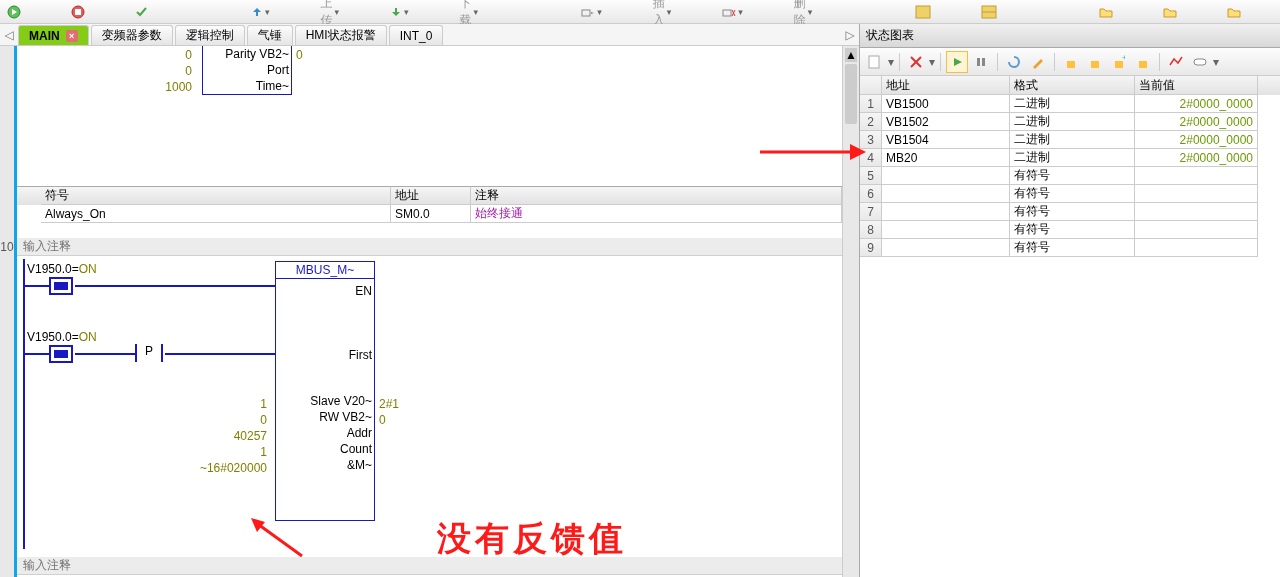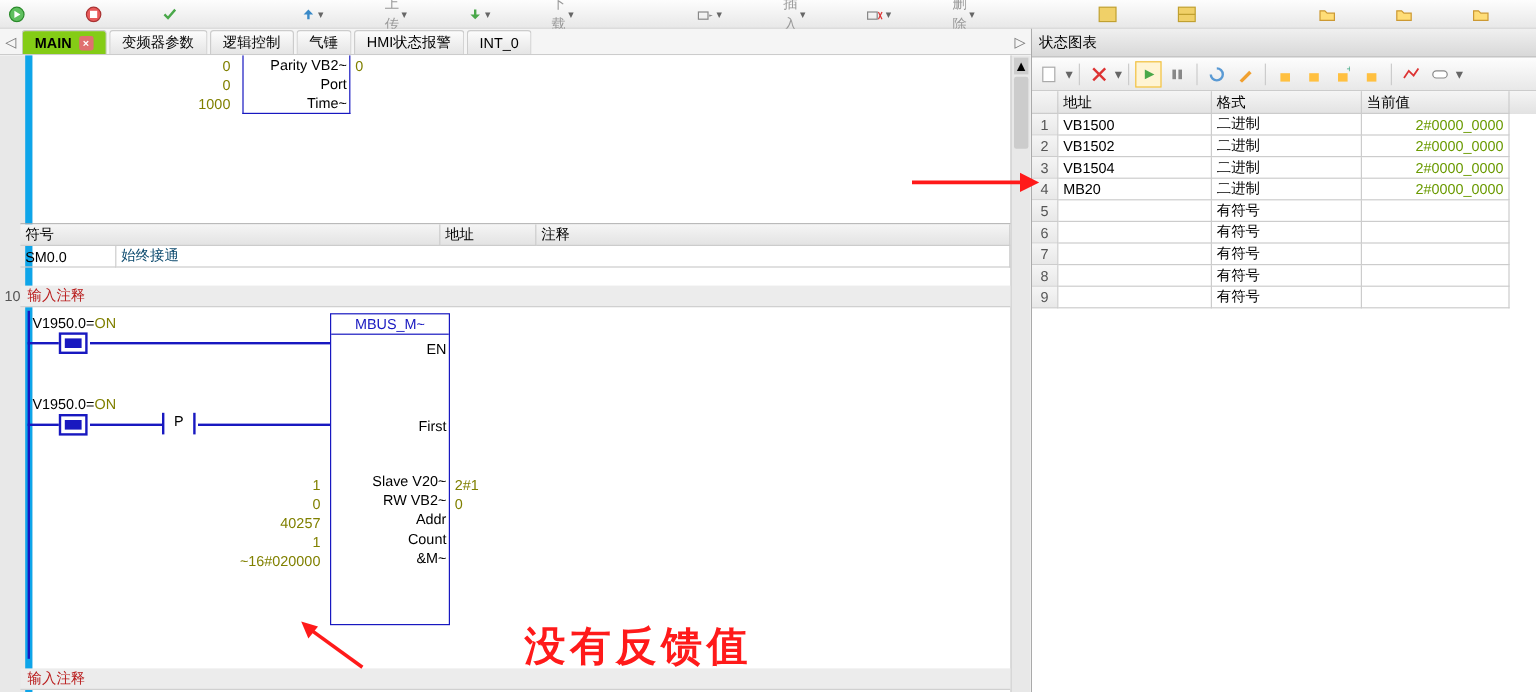--- a/index.html
+++ b/index.html
@@ -20,47 +20,47 @@
 
 
 .tab-bar { height: 22px; background: #f5f5f5; border-bottom: 1px solid #ccc; display: flex; align-items: flex-end; }
 .tab-bar .nav-arrow { width: 18px; height: 20px; display: flex; align-items: center; justify-content: center; color: #777; cursor: pointer; }
 .tab { height: 20px; padding: 0 10px; display: flex; align-items: center; border: 1px solid #ccc; border-bottom: none; background: linear-gradient(#fcfcfc,#e5e5e5); margin-right: 2px; border-radius: 3px 3px 0 0; cursor: pointer; }
 .tab.active { font-weight: bold; background: #84cc16; }
 .tab .close { margin-left: 6px; width: 12px; height: 12px; background: #e07070; border-radius: 2px; display: flex; align-items: center; justify-content: center; color: #fff; font-size: 9px; }
 
 
 .editor-body { flex: 1; position: relative; overflow: hidden; background: #fff; }
-.editor-body .gutter { position: absolute; left: 0; top: 0; width: 27px; height: 100%; background: #e8e8e8; border-right: 6px solid #0ea5e9; }
+.editor-body .gutter { position: absolute; left: 0; top: 0; width: 17px; height: 100%; background: #e8e8e8; border-right: 3px solid #0ea5e9; }
 .editor-body .scrollbar { position: absolute; right: 0; top: 0; width: 17px; height: 100%; background: #e8e8e8; border-left: 1px solid #ccc; }
 .editor-body .content { position: absolute; left: 17px; right: 17px; top: 0; bottom: 0; }
 
 
-.netcomment { position: absolute; left: 0; right: 0; height: 18px; background: #ececec; color: #b91c1c; padding-left: 6px; display: flex; align-items: center; border-bottom: 1px solid #d0d0d0; }
+.netcomment { position: absolute; left: 0; right: 0; height: 18px; background: #ececec; color: #737373; padding-left: 6px; display: flex; align-items: center; border-bottom: 1px solid #d0d0d0; }
 .olive { color: #808000; }
-.green { color: #0c4a6e; }
+.green { color: #a21caf; }
 
 
 .fbox { position: absolute; border: 1.5px solid #1818c0; }
 .fbox .title { text-align: center; font-weight: normal; color: #1818c0; border-bottom: 1px solid #1818c0; padding: 1px 0; white-space: pre; }
 .fbox .pin-row { display: flex; justify-content: flex-end; padding: 0 2px; color: #000; height: 16px; align-items: center; }
 .fbox .pin-label { color: #000; }
 
 
 .rail { position: absolute; background: #1818c0; }
 .contact { position: absolute; border: 2px solid #1818c0; width: 24px; height: 18px; top: 0; }
 .contact .fill { position: absolute; inset: 3px; background: #1818c0; }
 .var-label { position: absolute; white-space: nowrap; }
 
 
 .symtable { position: absolute; left: 0; right: 0; border-top: 1px solid #aaa; }
 .symtable .hdr, .symtable .row { display: flex; height: 18px; align-items: center; }
 .symtable .hdr { background: linear-gradient(#f5f5f5,#e2e2e2); }
 .symtable .cell { border-right: 1px solid #ccc; border-bottom: 1px solid #ccc; padding: 0 4px; display: flex; align-items: center; height: 100%; }
-.symtable .c1 { width: 350px; }
+.symtable .c1 { width: 350px; margin-left: 24px; }
 .symtable .c2 { width: 80px; }
 .symtable .c3 { flex: 1; }
 
 
 .rp-title { height: 24px; background: linear-gradient(#f0f0f0,#d8d8d8); border-bottom: 1px solid #aaa; display: flex; align-items: center; padding-left: 6px; }
 .rp-toolbar { height: 28px; background: linear-gradient(#fdfdfd,#e8e8e8); border-bottom: 1px solid #ccc; display: flex; align-items: center; padding: 0 4px; gap: 2px; }
 .rp-toolbar .btn { width: 22px; height: 22px; display: flex; align-items: center; justify-content: center; cursor: pointer; }
 .rp-toolbar .sep { width: 1px; height: 18px; background: #ccc; margin: 0 3px; }
 
 .rp-grid { flex: 1; }
@@ -263,20 +263,21 @@
         <span class="var-label olive" style="left:175px;top:18px;text-align:right;width:0;direction:rtl">0</span>
         <span class="var-label olive" style="left:175px;top:34px;text-align:right;width:0;direction:rtl">1000</span>
 
         <div class="symtable" style="top:140px">
           <div class="hdr">
             <div class="cell c1">符号</div>
             <div class="cell c2">地址</div>
             <div class="cell c3">注释</div>
           </div>
           <div class="row">
+            <div class="cell c1">Always_On</div>
             <div class="cell c2">SM0.0</div>
             <div class="cell c3 green">始终接通</div>
           </div>
         </div>
 
         <div class="netcomment" style="top:192px">
             <span>输入注释</span>
           </div>
 
         <div class="rail" style="left:6px;top:213px;width:2px;height:290px"></div>

